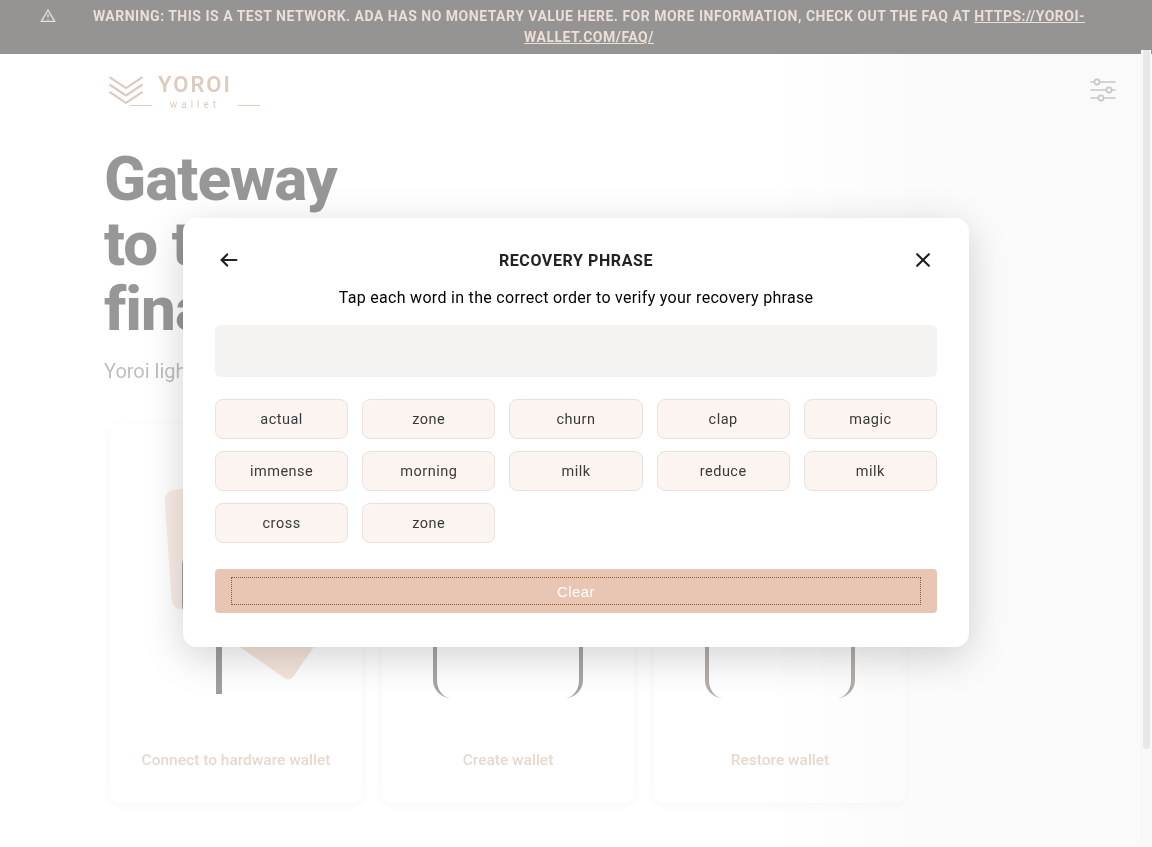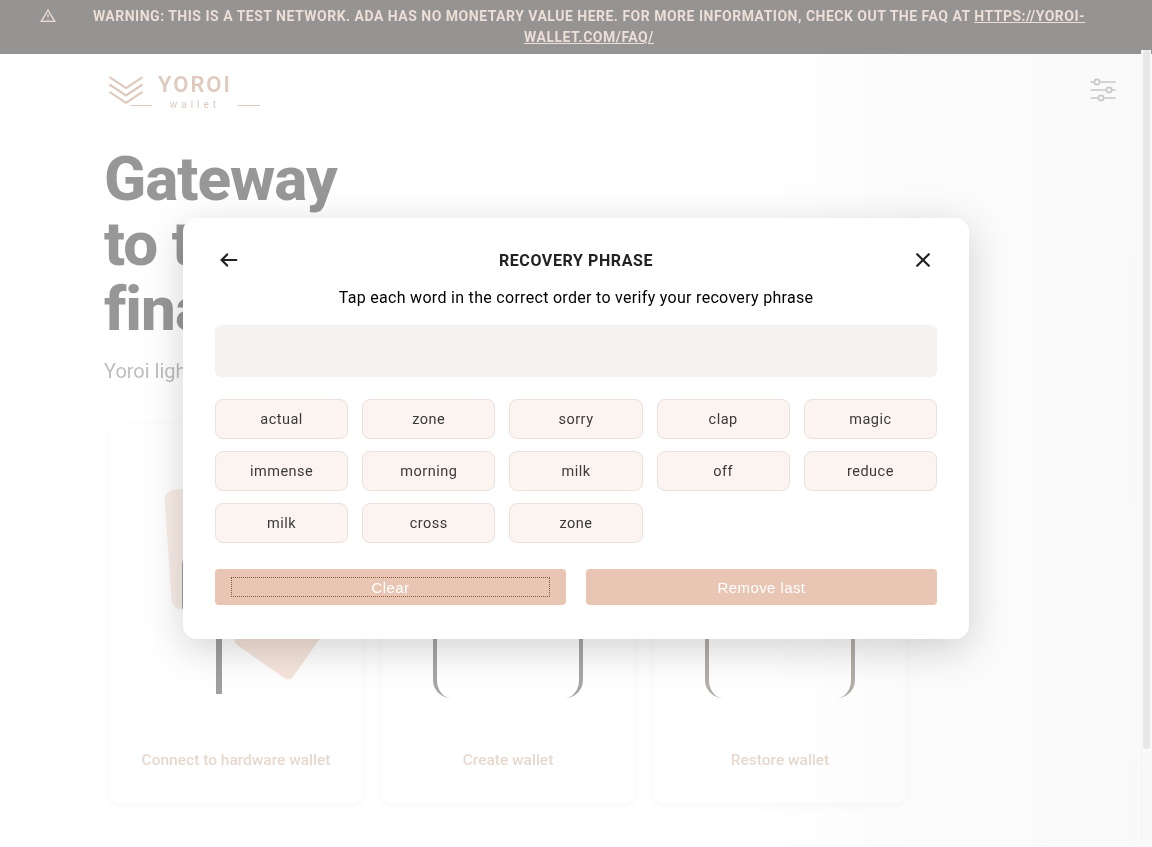--- a/index.html
+++ b/index.html
@@ -122,21 +122,21 @@
     border: 1px solid #ece1da;
     background: #fbf4f0;
     border-radius: 8px;
     display: flex; align-items: center; justify-content: center;
     font-size: 14.5px; color: #3a3a3a; letter-spacing: 0.5px;
     cursor: pointer;
   }
   .action-row { display: flex; gap: 20px; }
   .action-btn {
     flex: 1;
-    height: 36px;
+    height: 44px;
     border-radius: 4px;
     background: #e9c6b4;
     color: #fff;
     font-size: 15px;
     letter-spacing: 0.4px;
     display: flex; align-items: center; justify-content: center;
     cursor: pointer;
     border: none;
   }
   .action-btn.focused {
@@ -283,32 +283,30 @@
             <line x1="19" y1="5" x2="5" y2="19"></line>
           </svg>
       </div>
     </div>
     <div class="modal-sub">Tap each word in the correct order to verify your recovery phrase</div>
     <div class="phrase-box"></div>
 
     <div class="word-grid">
       <div class="word-chip">actual</div>
       <div class="word-chip">zone</div>
-      <div class="word-chip">sorry</div>
+      <div class="word-chip">churn</div>
       <div class="word-chip">clap</div>
       <div class="word-chip">magic</div>
       <div class="word-chip">immense</div>
       <div class="word-chip">morning</div>
       <div class="word-chip">milk</div>
-      <div class="word-chip">off</div>
       <div class="word-chip">reduce</div>
       <div class="word-chip">milk</div>
       <div class="word-chip">cross</div>
       <div class="word-chip">zone</div>
     </div>
 
     <div class="action-row">
       <button class="action-btn focused">Clear</button>
-      <button class="action-btn">Remove last</button>
     </div>
   </div>
 
 </div>
 
 </body></html>

